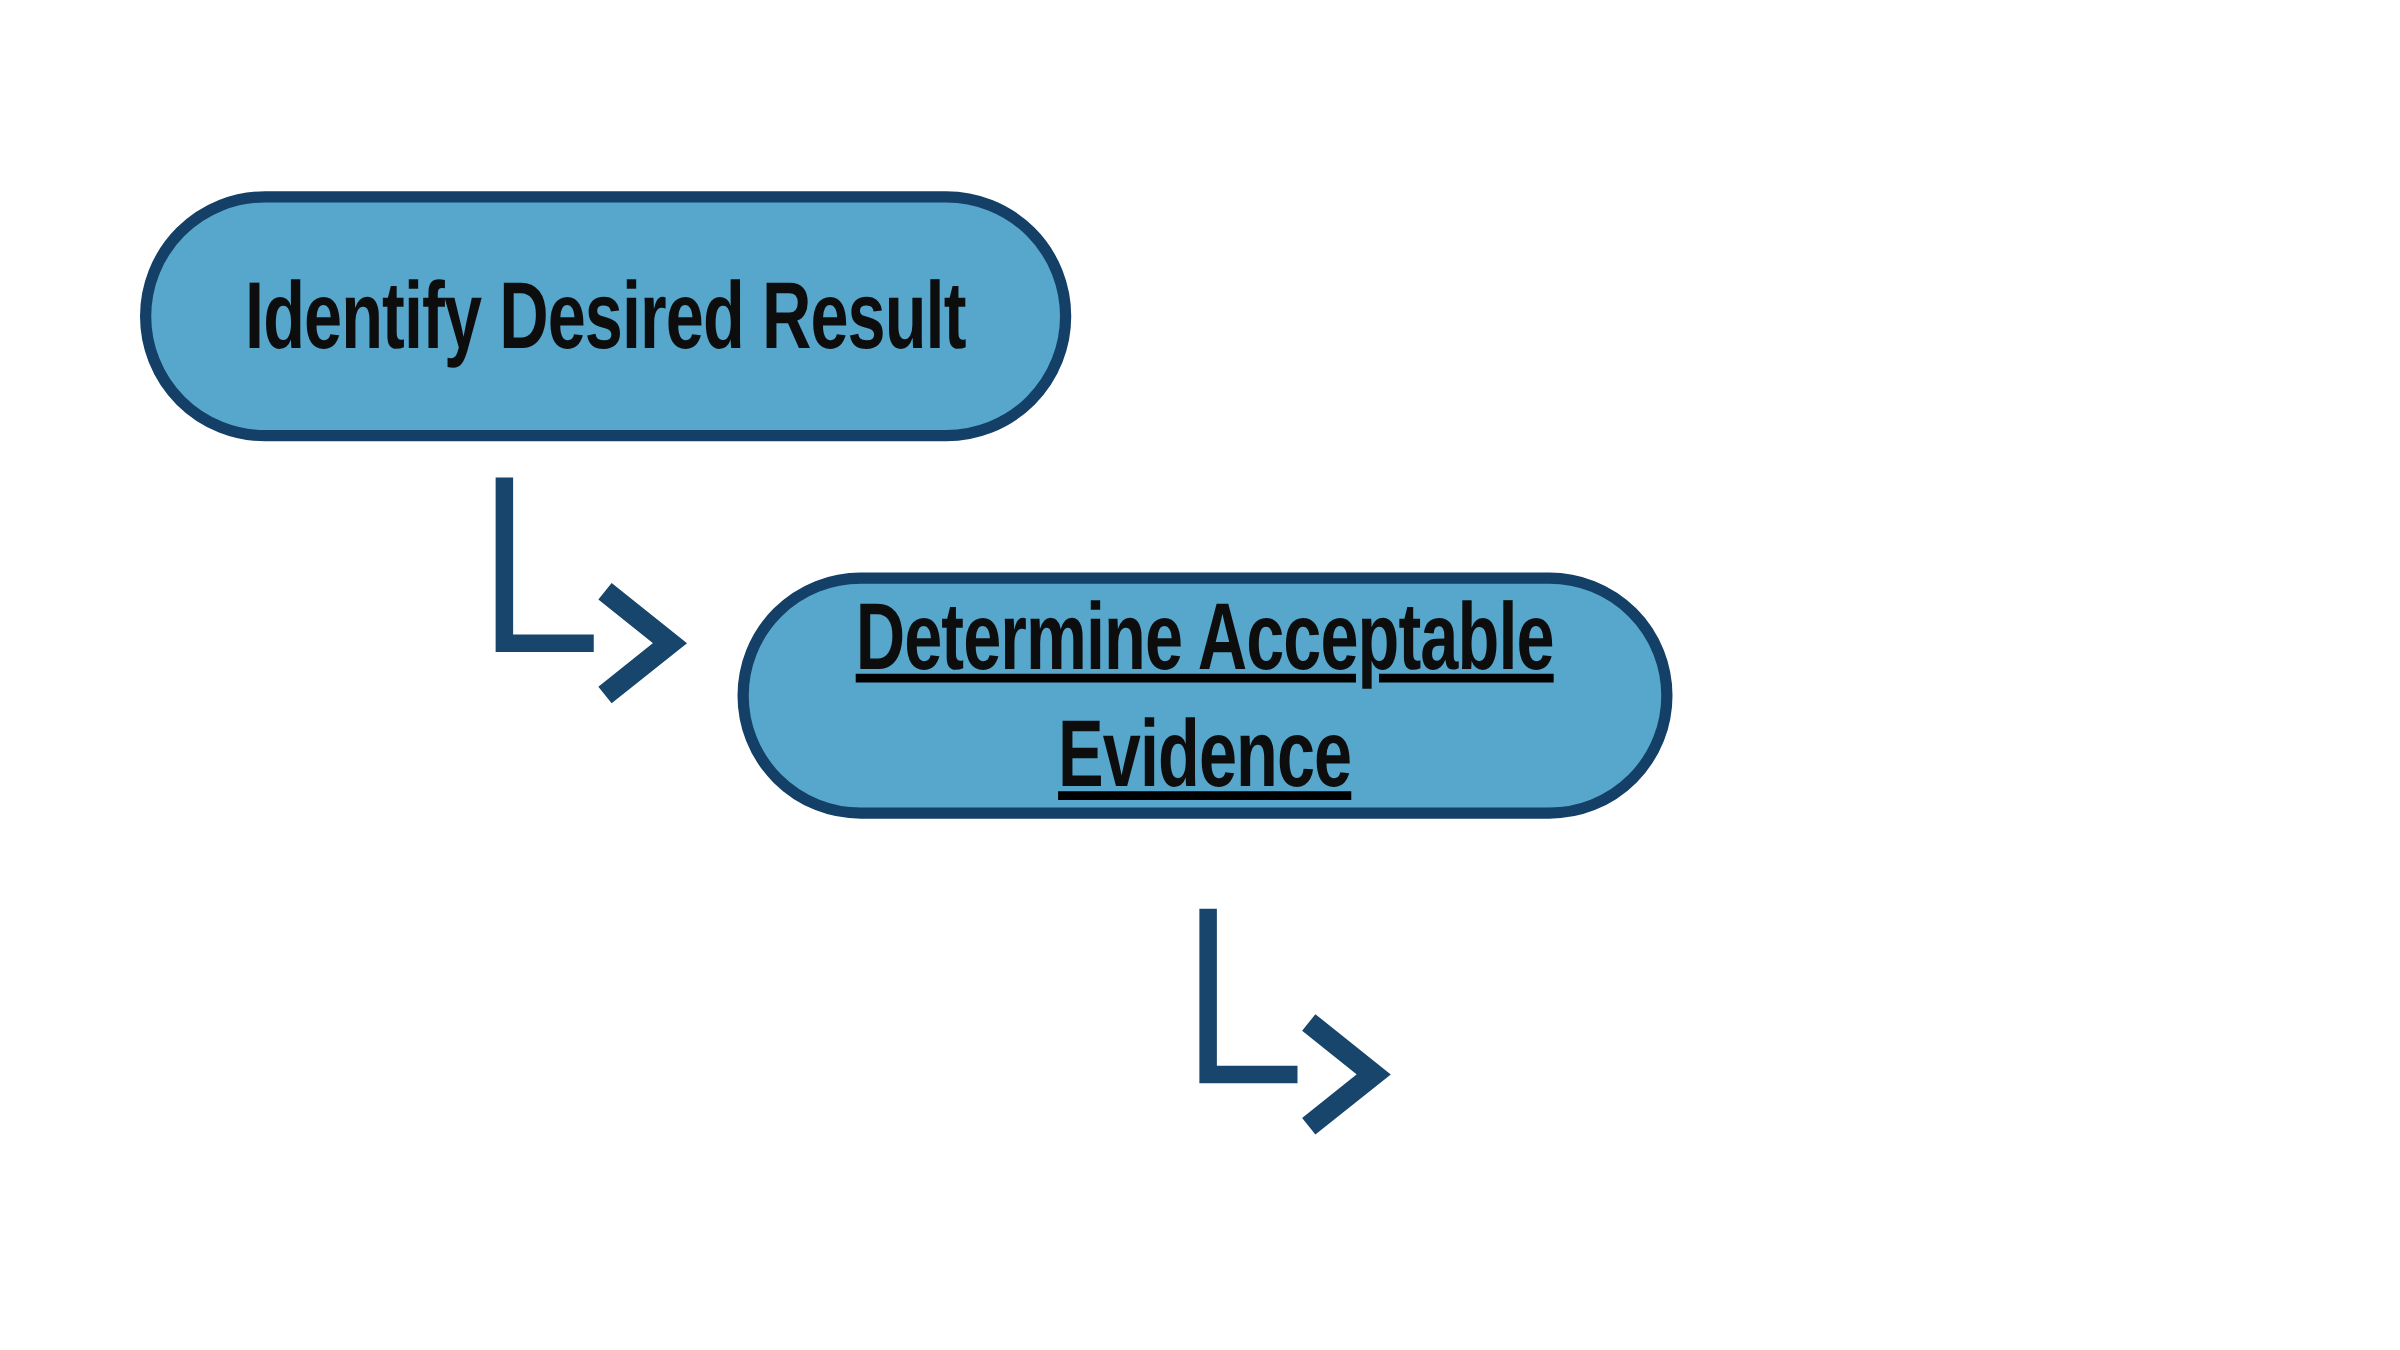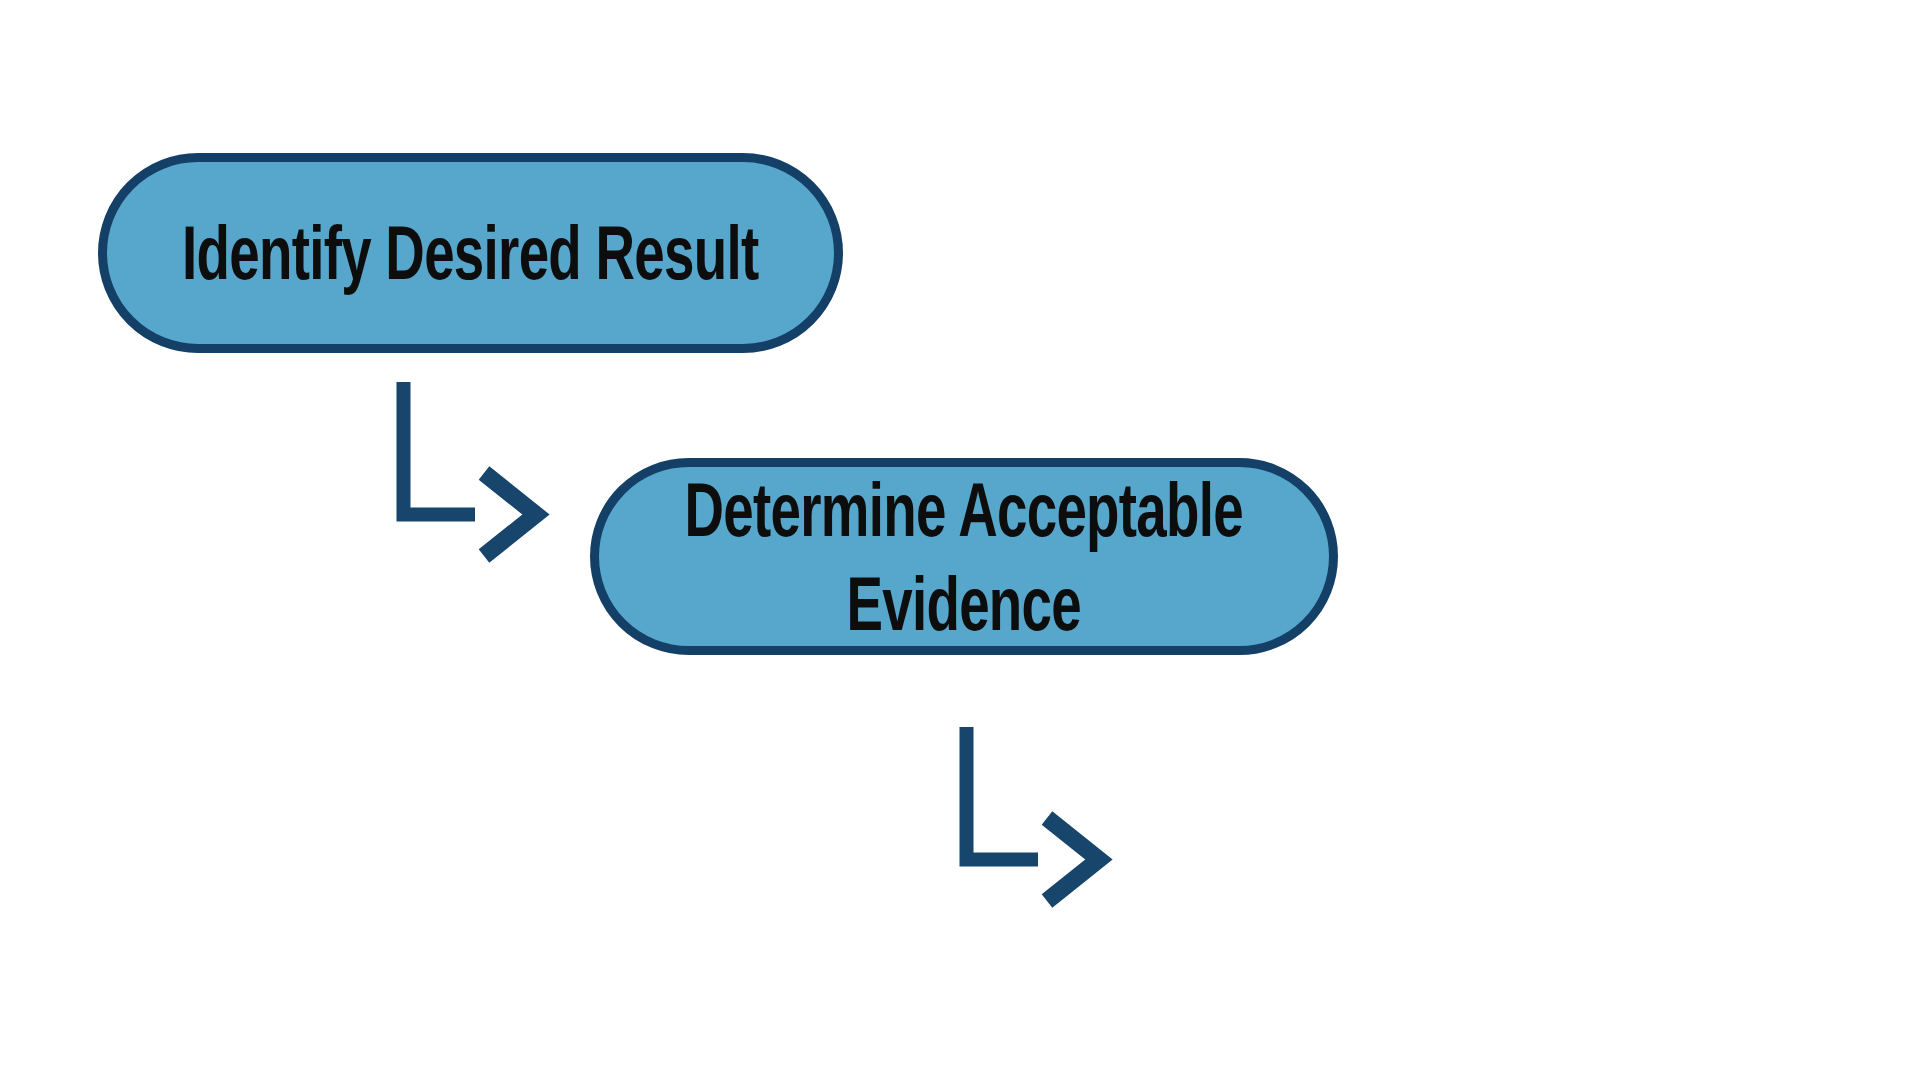--- a/index.html
+++ b/index.html
@@ -31,22 +31,22 @@
     line-height: 94px;
     letter-spacing: -1px;
     color: var(--text, #0d0d0d);
     text-align: center;
     white-space: nowrap;
     transform: scaleX(0.72);
     transform-origin: center center;
   }
   .pill-label .line { display: block; }
 
-  .pill-1 { left: 98px;   top: 153px; width: 745px; height: 200px; }
-  .pill-2 { left: 590px;  top: 458px; width: 748px; height: 197px; }
+  .pill-1 { left: 112px;   top: 153px; width: 745px; height: 200px; }
+  .pill-2 { left: 590px;  top: 458px; width: 748px; height: 197px; text-decoration: underline; }
   .pill-3 { left: 1115px; top: 772px; width: 755px; height: 196px; }
 
   .arrow {
     position: absolute;
     width: 170px;
     height: 200px;
   }
   .arrow-1 { left: 390px; top: 376px; }
   .arrow-2 { left: 953px; top: 721px; }
   .arrow polyline,

